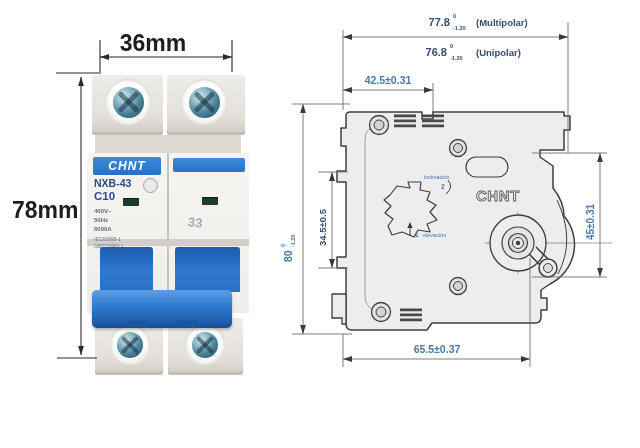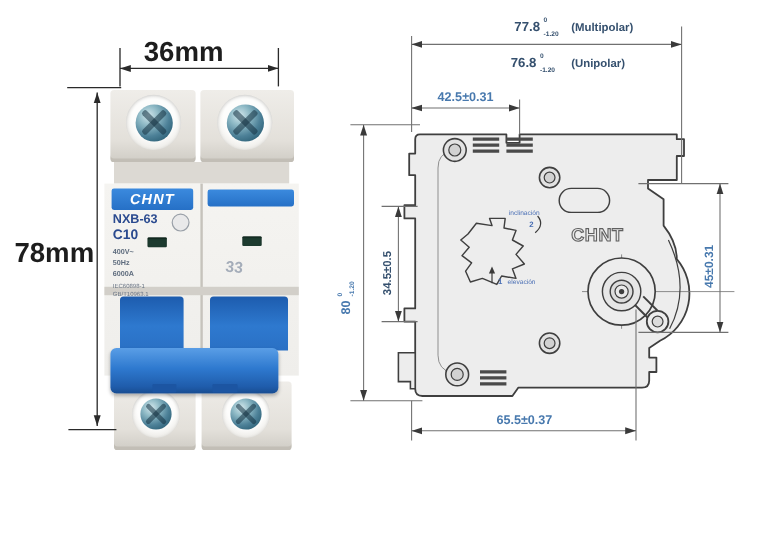--- a/index.html
+++ b/index.html
@@ -62,21 +62,21 @@
     <div class="screw" style="left:102px;top:14px;width:31px;height:31px;"></div>
 
     <div class="neck" style="left:8px;top:62px;width:146px;height:18px;"></div>
 
     <div class="face" style="left:0;top:80px;width:162px;height:160px;"></div>
     <div class="seam" style="left:80px;top:80px;width:2px;height:160px;"></div>
     <div class="recess-band" style="left:0;top:166px;width:162px;height:7px;"></div>
 
     <div class="brandbar" style="left:6px;top:84px;width:68px;height:18px;">CHNT</div>
     <div class="bluebar" style="left:86px;top:85px;width:72px;height:14px;"></div>
-    <div class="lbl" style="left:7px;top:105px;font-size:10.5px;">NXB-63</div>
+    <div class="lbl" style="left:7px;top:105px;font-size:10.5px;">NXB-43</div>
     <div class="ccc" style="left:56px;top:105px;"></div>
     <div class="lbl" style="left:7px;top:118px;font-size:11.5px;">C10</div>
     <div class="spec" style="left:7px;top:134px;">400V~</div>
     <div class="spec" style="left:7px;top:143px;">50Hz</div>
     <div class="spec" style="left:7px;top:152px;">6000A</div>
     <div class="std" style="left:7px;top:163px;">IEC60898-1</div>
     <div class="std" style="left:7px;top:170px;">GB/T10963.1</div>
     <div class="indicator" style="left:36px;top:125px;width:16px;height:8px;"></div>
     <div class="indicator" style="left:115px;top:124px;width:16px;height:8px;"></div>
     <div class="marking" style="left:101px;top:142px;">33</div>

